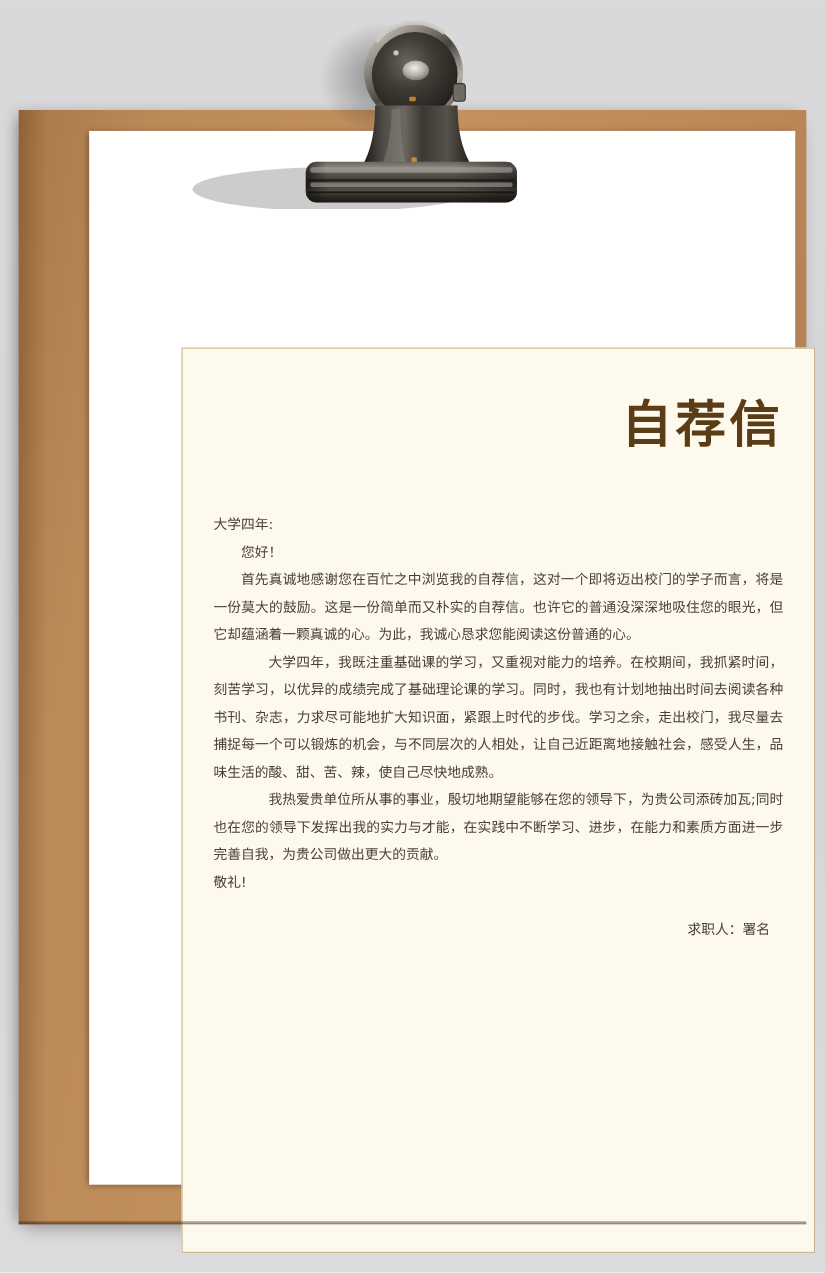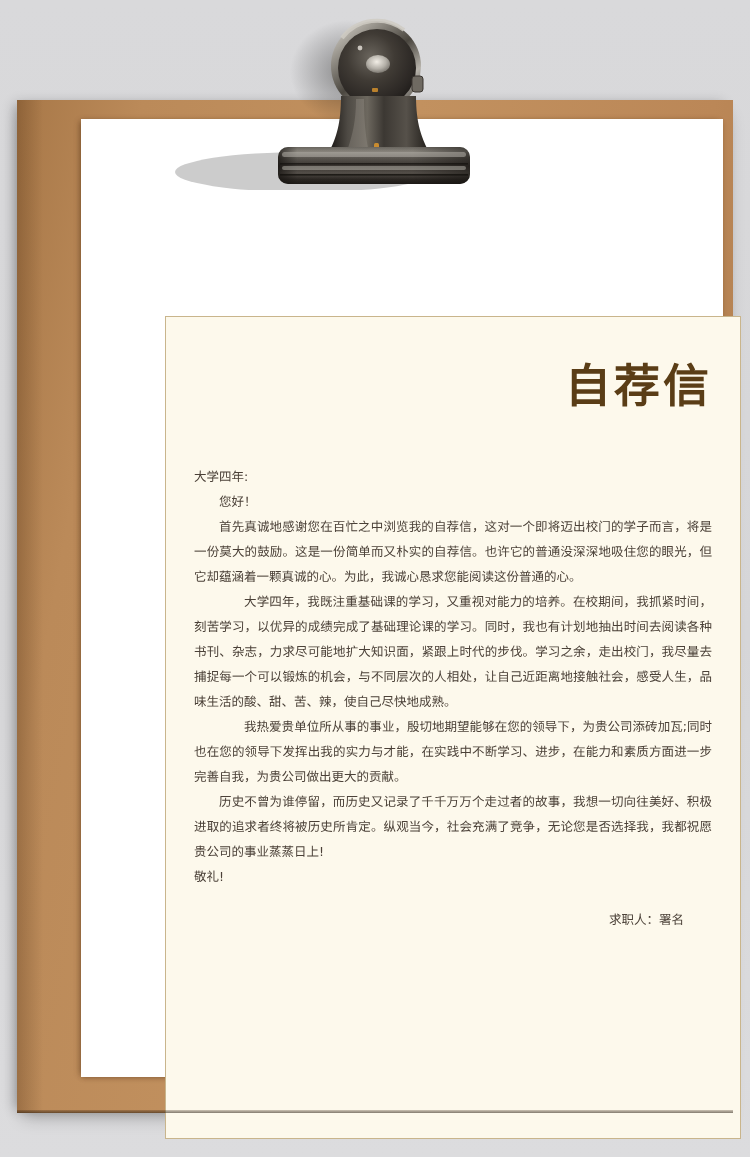--- a/index.html
+++ b/index.html
@@ -117,21 +117,21 @@
 
   .signature {
     margin-top: 18px;
     text-align: right;
     padding-right: 12px;
     color: #4b4138;
     font-size: 12.5px;
     line-height: 25px;
     font-family: "DejaVu Sans", "Liberation Sans", sans-serif;
   }
-  .signature div { margin: 16px; }
+  .signature div { margin: 0; }
 
   
   .clip {
     position: absolute;
     left: 0;
     top: 0;
     width: 750px;
     height: 190px;
     pointer-events: none;
   }
@@ -158,21 +158,20 @@
 
             <p class="indent-2">您好！</p>
 
             <p class="indent-2">首先真诚地感谢您在百忙之中浏览我的自荐信，这对一个即将迈出校门的学子而言，将是一份莫大的鼓励。这是一份简单而又朴实的自荐信。也许它的普通没深深地吸住您的眼光，但它却蕴涵着一颗真诚的心。为此，我诚心恳求您能阅读这份普通的心。</p>
 
 
             <p class="indent-4">大学四年，我既注重基础课的学习，又重视对能力的培养。在校期间，我抓紧时间，刻苦学习，以优异的成绩完成了基础理论课的学习。同时，我也有计划地抽出时间去阅读各种书刊、杂志，力求尽可能地扩大知识面，紧跟上时代的步伐。学习之余，走出校门，我尽量去捕捉每一个可以锻炼的机会，与不同层次的人相处，让自己近距离地接触社会，感受人生，品味生活的酸、甜、苦、辣，使自己尽快地成熟。</p>
 
             <p class="indent-4">我热爱贵单位所从事的事业，殷切地期望能够在您的领导下，为贵公司添砖加瓦;同时也在您的领导下发挥出我的实力与才能，在实践中不断学习、进步，在能力和素质方面进一步完善自我，为贵公司做出更大的贡献。</p>
 
-            <p class="indent-2">历史不曾为谁停留，而历史又记录了千千万万个走过者的故事，我想一切向往美好、积极进取的追求者终将被历史所肯定。纵观当今，社会充满了竞争，无论您是否选择我，我都祝愿贵公司的事业蒸蒸日上!</p>
 
 
             <p class="closing-2">敬礼!</p>
           </div>
 
           <div class="signature">
             <div>求职人：署名</div>
           </div>
 
         </div>

